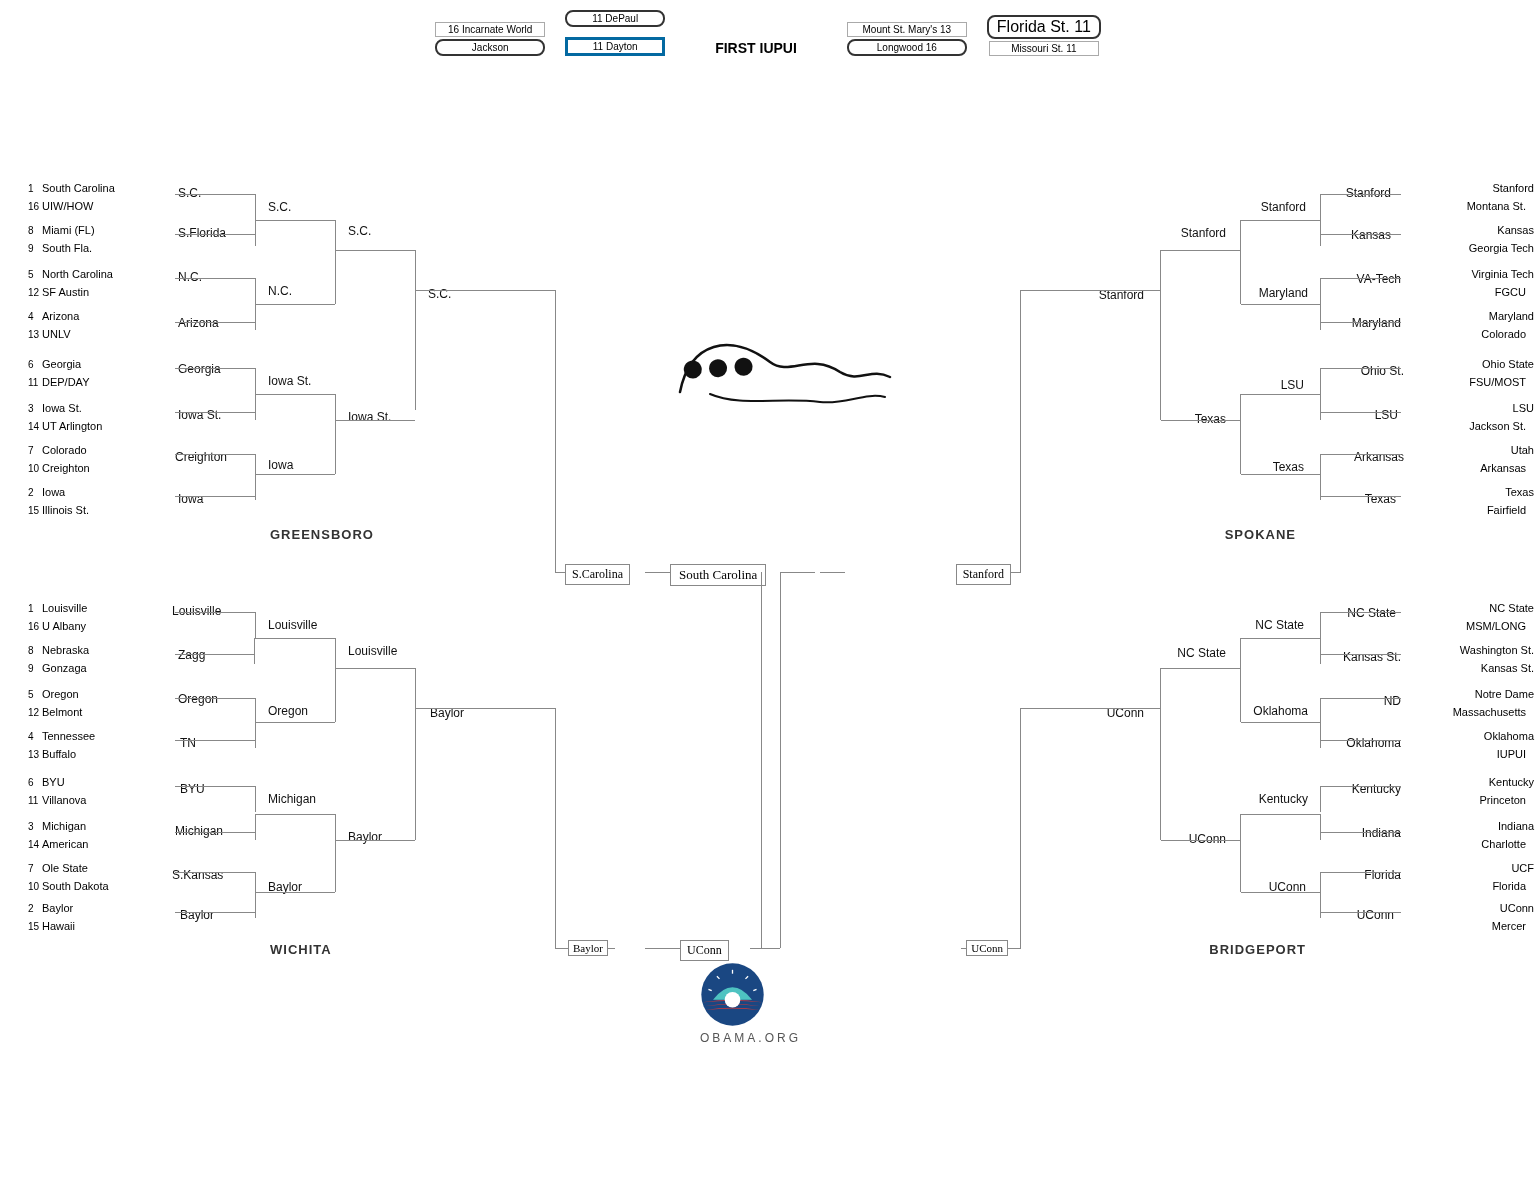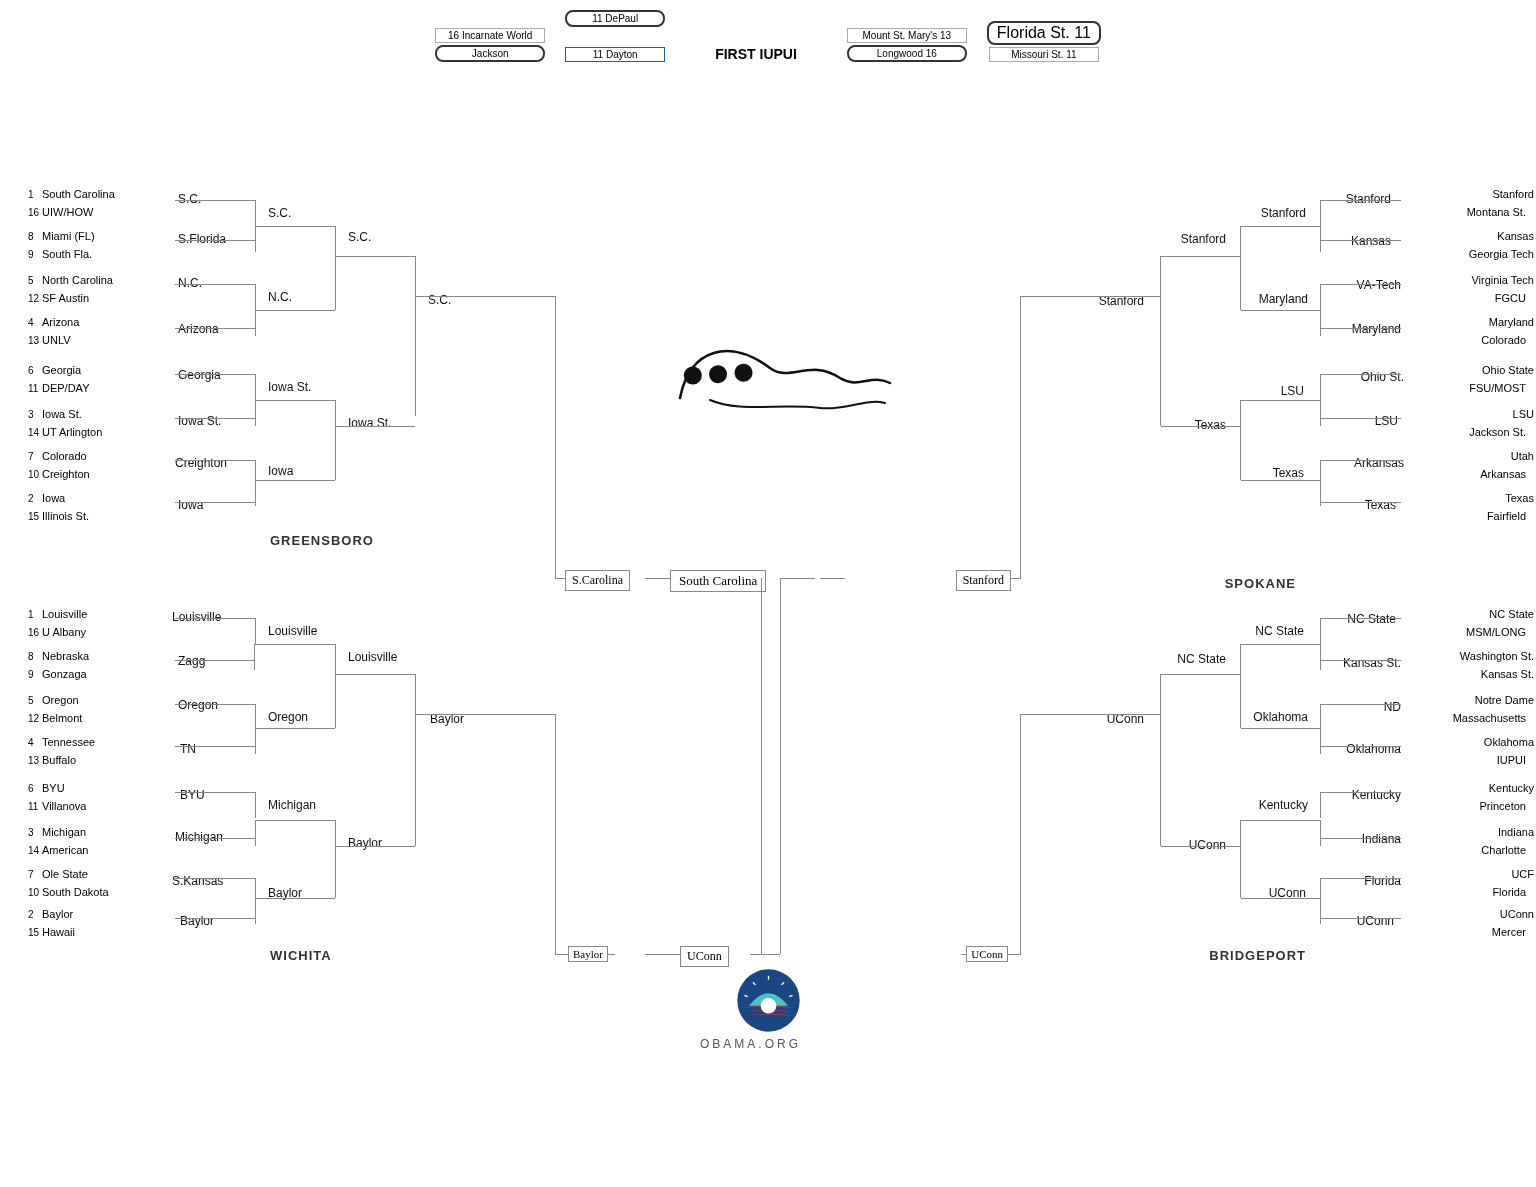--- a/index.html
+++ b/index.html
@@ -91,21 +91,21 @@
 <div class="page-wrapper">
 
 
   <div style="display:flex; justify-content:center; align-items:flex-end; gap:20px; margin-bottom:6px; font-size:11px;">
     <div style="display:flex;flex-direction:column;align-items:center;">
       <div style="border:1px solid #aaa; padding:1px 8px; font-size:10px; min-width:110px; text-align:center;">16 Incarnate World</div>
       <div style="border:2px solid #333; border-radius:8px; padding:1px 8px; font-size:10px; min-width:110px; text-align:center; margin-top:2px;">Jackson</div>
     </div>
     <div style="display:flex;flex-direction:column;align-items:center;">
       <div style="border:2px solid #333; border-radius:8px; padding:1px 8px; font-size:10px; min-width:100px; text-align:center;">11 DePaul</div>
-      <div style="border:1px solid #0369a1; padding:1px 8px; font-size:10px; min-width:100px; text-align:center; margin-top:20px;">11 Dayton</div>
+      <div style="border:3px solid #0369a1; padding:1px 8px; font-size:10px; min-width:100px; text-align:center; margin-top:10px;">11 Dayton</div>
     </div>
     <div style="font-size:14px;font-weight:bold;padding:0 30px;">FIRST IUPUI</div>
     <div style="display:flex;flex-direction:column;align-items:center;">
       <div style="border:1px solid #aaa; padding:1px 8px; font-size:10px; min-width:120px; text-align:center;">Mount St. Mary's 13</div>
       <div style="border:2px solid #333; border-radius:8px; padding:1px 8px; font-size:10px; min-width:120px; text-align:center; margin-top:2px;">Longwood 16</div>
     </div>
     <div style="display:flex;flex-direction:column;align-items:center;">
       <div style="border:2px solid #333; border-radius:8px; padding:1px 8px; font-size:16px; min-width:110px; text-align:right;">Florida St. 11</div>
       <div style="border:1px solid #aaa; padding:1px 8px; font-size:10px; min-width:110px; text-align:center; margin-top:2px;">Missouri St. 11</div>
     </div>
@@ -355,21 +355,21 @@
     <div class="bracket-line-h" style="right:235px; top:412px; width:80px;"></div>
     <div class="bracket-line-v" style="right:315px; top:358px; height:54px;"></div>
 
     <div class="bi-hw" style="right:330px; top:350px;">Texas</div>
     <div class="bracket-line-h" style="right:315px; top:358px; width:80px;"></div>
     <div class="bracket-line-v" style="right:395px; top:268px; height:90px;"></div>
 
     <div class="bi-hw" style="right:412px; top:226px;">Stanford</div>
     <div class="bracket-line-h" style="right:395px; top:228px; width:80px;"></div>
 
-    <div class="bi-label" style="right:260px; top:465px;margin-top:43px;">SPOKANE</div>
+    <div class="bi-label" style="right:260px; top:465px;">SPOKANE</div>
 
     <div class="bracket-line-h" style="left:475px; top:228px; width:60px;"></div>
     <div class="bracket-line-v" style="left:535px; top:228px; height:282px;"></div>
     <div class="bracket-line-h" style="left:535px; top:510px; width:50px;"></div>
 
     <div style="position:absolute; left:545px; top:502px; border:1px solid #888; background:#fff; font-family:'Comic Sans MS',cursive; font-size:12px; padding:2px 6px;">S.Carolina</div>
 
     <div class="bracket-line-h" style="right:475px; top:228px; width:60px;"></div>
     <div class="bracket-line-v" style="right:535px; top:228px; height:282px;"></div>
     <div class="bracket-line-h" style="right:535px; top:510px; width:50px;"></div>
@@ -648,21 +648,21 @@
     <div class="bracket-line-h" style="right:535px; top:886px; width:60px;"></div>
     <div style="position:absolute; right:548px; top:878px; border:1px solid #888; background:#fff; font-family:'Comic Sans MS',cursive; font-size:11px; padding:1px 4px;">UConn</div>
 
     <div style="position:absolute; left:660px; top:878px; border:1px solid #888; background:#fff; font-family:'Comic Sans MS',cursive; font-size:12px; padding:2px 6px;">UConn</div>
     <div class="bracket-line-h" style="left:625px; top:886px; width:35px;"></div>
     <div class="bracket-line-h" style="left:730px; top:886px; width:30px;"></div>
     <div class="bracket-line-v" style="left:760px; top:510px; height:376px;"></div>
     <div class="bracket-line-h" style="left:760px; top:510px; width:35px;"></div>
     <div class="bracket-line-v" style="left:741px; top:510px; height:376px;"></div>
 
-    <div style="position:absolute; left:680px; top:900px; display:flex; flex-direction:column; align-items:flex-end;">
+    <div style="position:absolute; left:680px; top:900px; display:flex; flex-direction:column; align-items:flex-start;">
 
       <svg width="65" height="65" viewBox="0 0 100 100">
         <circle cx="50" cy="50" r="48" fill="#1a4782" stroke="none"></circle>
 
         <path d="M4,62 Q50,55 96,62 Q50,57 4,62" fill="#d0383a"></path>
         <path d="M6,68 Q50,61 94,68 Q50,63 6,68" fill="#d0383a"></path>
         <path d="M8,74 Q50,67 92,74 Q50,69 8,74" fill="#d0383a"></path>
 
         <path d="M20,58 Q50,20 80,58" fill="#4ec3c1" stroke="none"></path>
         <circle cx="50" cy="58" r="12" fill="#fff"></circle>

